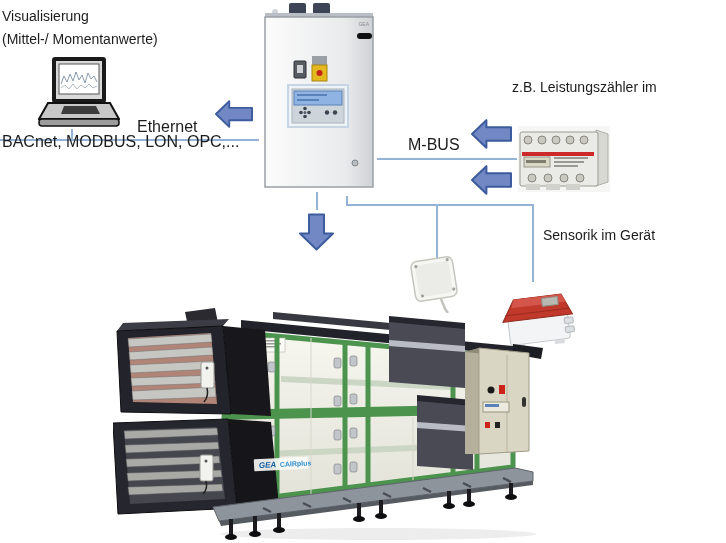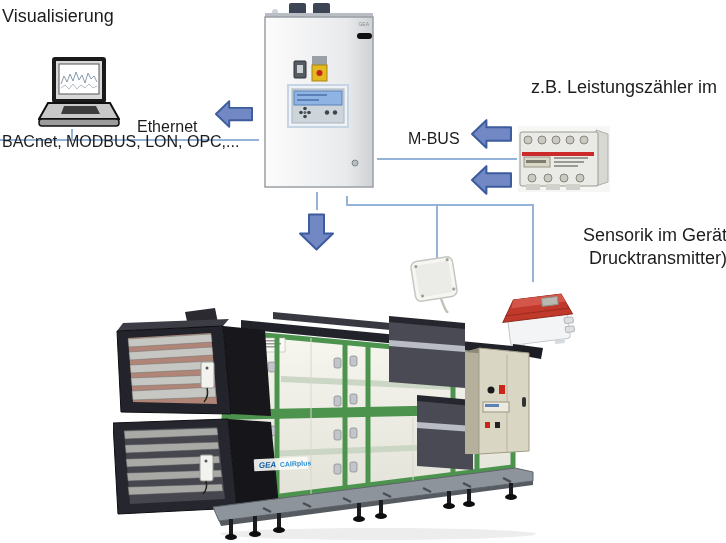--- a/index.html
+++ b/index.html
@@ -12,32 +12,33 @@
     --cabinet-beige:#dad6c4;
     --sensor-red:#c0392b;
     --meter-stripe-red:#cc2a2a;
     --lcd-blue:#8fb4e3;
   }
   *{box-sizing:border-box;margin:0;padding:0}
   html,body{background:#fff}
   body{font-family:"Liberation Sans",sans-serif;color:var(--text)}
   #canvas{position:relative;width:726px;height:543px;background:#fff;overflow:hidden}
   .abs{position:absolute}
-  .h1{font-size:18px;line-height:23px;white-space:nowrap;color:var(--text)}
+  .h1{font-size:14px;line-height:23px;white-space:nowrap;color:var(--text)}
   .lbl{font-size:16px;line-height:20px;white-space:nowrap;color:var(--text)}
   .cline{background:var(--connector-line)}
-  .center{text-align:right}
+  .center{text-align:left}
 </style>
 </head>
 <body>
 
 <div id="canvas">
 
   <div class="abs" style="left:2px;top:5px">
     <div class="h1">Visualisierung</div>
+    <div class="h1">(Mittel-/ Momentanwerte)</div>
   </div>
 
   <svg class="abs" style="left:38px;top:56px" width="82" height="74" viewBox="0 0 82 74">
     <rect x="14" y="1" width="54" height="46" rx="3" fill="#1a1a1a"></rect>
     <rect x="18" y="5" width="46" height="38" fill="#d9d9d9"></rect>
     <rect x="21" y="8" width="40" height="30" fill="#ffffff" stroke="#555" stroke-width="1"></rect>
     <polyline points="23,28 26,20 29,26 32,18 35,25 38,16 41,24 44,19 47,27 50,17 53,23 56,20 59,26" fill="none" stroke="#8a9bb0" stroke-width="1"></polyline>
     <polyline points="23,32 27,29 31,33 35,28 39,33 43,29 47,32 51,28 55,32 59,30" fill="none" stroke="#b6bdc8" stroke-width="1"></polyline>
     <path d="M10,47 L72,47 L81,63 L1,63 Z" fill="#c8c8c8" stroke="#111" stroke-width="2"></path>
     <path d="M26,50 L58,50 L62,58 L23,58 Z" fill="#3c3c3c"></path>
@@ -82,21 +83,21 @@
     <circle cx="42" cy="113.5" r="1.8" fill="#3c4650"></circle>
     <circle cx="38" cy="109.5" r="1.8" fill="#3c4650"></circle>
     <circle cx="46" cy="109.5" r="1.8" fill="#3c4650"></circle>
     <circle cx="42" cy="109.5" r="1.5" fill="#5a646e"></circle>
     <circle cx="64" cy="109.5" r="2.2" fill="#3c4650"></circle>
     <circle cx="72" cy="109.5" r="2.2" fill="#3c4650"></circle>
     <circle cx="92" cy="160" r="3" fill="#b8bdc2" stroke="#83888e" stroke-width="1"></circle>
   </svg>
 
 
-  <div class="abs" style="left:531px;top:76px">
+  <div class="abs" style="left:512px;top:76px">
     <div class="h1">z.B. Leistungszähler im</div>
   </div>
 
   <svg class="abs" style="left:518px;top:126px" width="92" height="66" viewBox="0 0 92 66">
     <rect x="0" y="0" width="92" height="66" fill="#f6f6f4"></rect>
     <path d="M78,4 L90,8 L90,56 L78,60 Z" fill="#d8d8d2" stroke="#b0b0aa" stroke-width="1"></path>
     <rect x="2" y="6" width="78" height="54" rx="2" fill="#eaeae6" stroke="#9a9a94" stroke-width="1"></rect>
     <circle cx="10" cy="14" r="4" fill="#cac9c2" stroke="#87867e" stroke-width="1"></circle>
     <circle cx="24" cy="14" r="4" fill="#cac9c2" stroke="#87867e" stroke-width="1"></circle>
     <circle cx="38" cy="14" r="4" fill="#cac9c2" stroke="#87867e" stroke-width="1"></circle>
@@ -110,42 +111,41 @@
     <rect x="36" y="39" width="24" height="2" fill="#9a9a94"></rect>
     <circle cx="14" cy="52" r="4" fill="#cac9c2" stroke="#87867e" stroke-width="1"></circle>
     <circle cx="30" cy="52" r="4" fill="#cac9c2" stroke="#87867e" stroke-width="1"></circle>
     <circle cx="46" cy="52" r="4" fill="#cac9c2" stroke="#87867e" stroke-width="1"></circle>
     <circle cx="62" cy="52" r="4" fill="#cac9c2" stroke="#87867e" stroke-width="1"></circle>
     <rect x="8" y="58" width="14" height="6" fill="#d2d2cc"></rect>
     <rect x="28" y="58" width="14" height="6" fill="#d2d2cc"></rect>
     <rect x="48" y="58" width="14" height="6" fill="#d2d2cc"></rect>
   </svg>
 
-  <div class="abs lbl" style="left:408px;top:129px">M-BUS</div>
+  <div class="abs lbl" style="left:408px;top:135px">M-BUS</div>
   <div class="abs cline" style="left:377px;top:158px;width:140px;height:2px"></div>
   <svg class="abs" style="left:471px;top:116px" width="41" height="36" viewBox="0 0 40 35">
     <polygon points="1,17.5 15,4 15,11 39,11 39,24 15,24 15,31" style="fill:var(--arrow-fill);stroke:var(--arrow-stroke)" stroke-width="2" stroke-linejoin="round"></polygon>
   </svg>
 
   <svg class="abs" style="left:471px;top:162px" width="41" height="36" viewBox="0 0 40 35">
     <polygon points="1,17.5 15,4 15,11 39,11 39,24 15,24 15,31" style="fill:var(--arrow-fill);stroke:var(--arrow-stroke)" stroke-width="2" stroke-linejoin="round"></polygon>
   </svg>
   <div class="abs cline" style="left:346px;top:196px;width:2px;height:10px"></div>
   <div class="abs cline" style="left:346px;top:204px;width:188px;height:2px"></div>
   <div class="abs cline" style="left:436px;top:206px;width:2px;height:52px"></div>
   <div class="abs cline" style="left:532px;top:206px;width:2px;height:76px"></div>
 
   <div class="abs cline" style="left:316px;top:192px;width:2px;height:18px"></div>
   <svg class="abs" style="left:298px;top:213px" width="37" height="38" viewBox="0 0 37 37">
     <polygon points="18.5,36 2,20 11,20 11,1 26,1 26,20 35,20" style="fill:var(--arrow-fill);stroke:var(--arrow-stroke)" stroke-width="2" stroke-linejoin="round"></polygon>
   </svg>
 
   <div class="abs center" style="left:543px;top:224px;width:184px">
     <div class="h1">Sensorik im Gerät</div>
-    <div class="h1">Drucktransmitter)</div>
   </div>
 
   <svg class="abs" style="left:408px;top:255px" width="54" height="58" viewBox="0 0 54 58">
     <g transform="rotate(-9 26 24)">
       <rect x="5" y="4" width="42" height="40" rx="6" fill="#f6f6f3" stroke="#c6c6c0" stroke-width="1.5"></rect>
       <rect x="9" y="8" width="34" height="32" rx="4" fill="#ebebe7"></rect>
       <circle cx="10" cy="9" r="1.6" fill="#a2a29c"></circle>
       <circle cx="42" cy="7" r="1.6" fill="#a2a29c"></circle>
       <circle cx="12" cy="39" r="1.6" fill="#a2a29c"></circle>
       <circle cx="44" cy="37" r="1.6" fill="#a2a29c"></circle>

